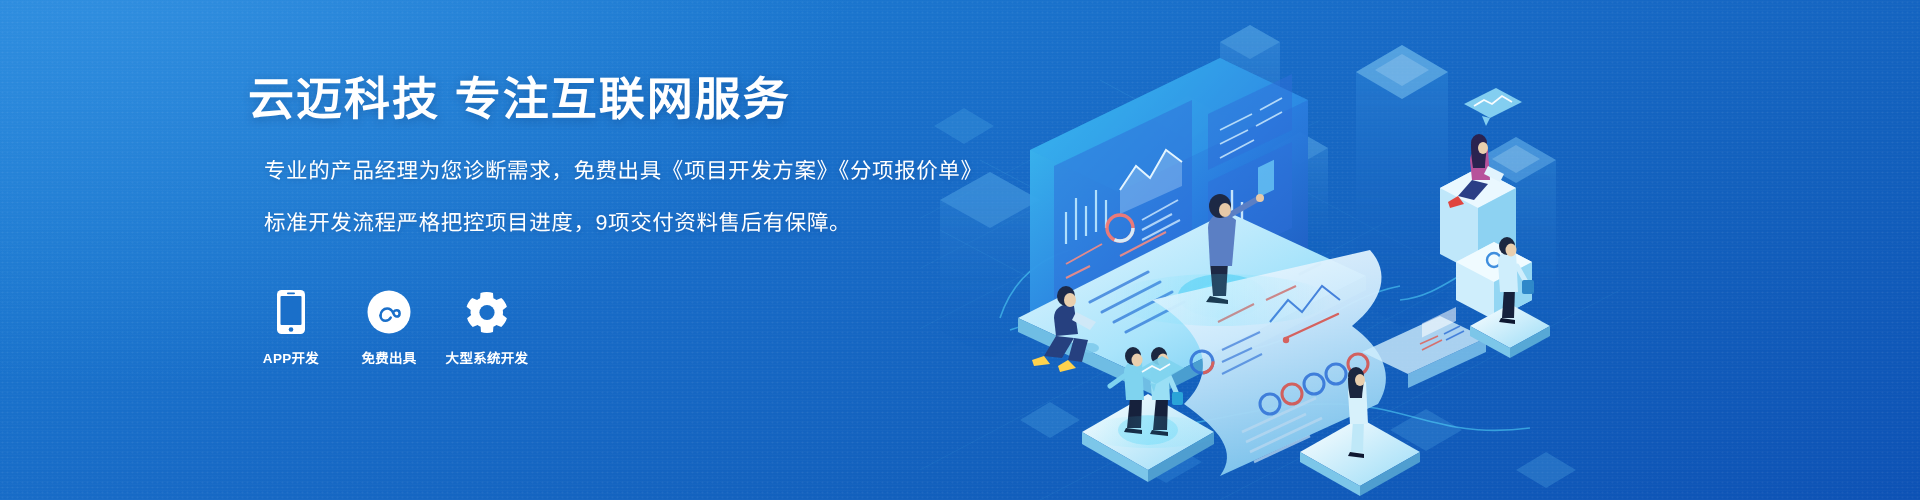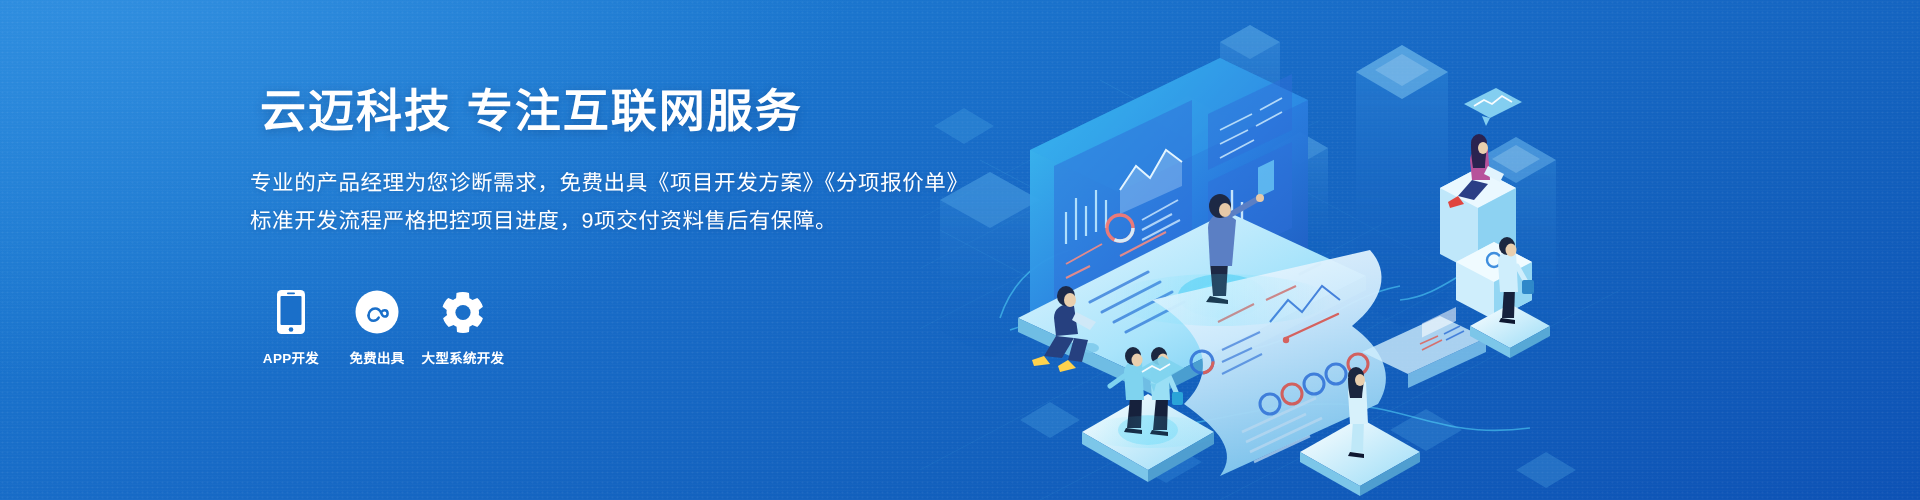--- a/index.html
+++ b/index.html
@@ -40,51 +40,51 @@
 
   
   .copy {
     position: absolute;
     left: 248px;
     top: 72px;
     width: 820px;
     z-index: 6;
   }
   .headline {
-    margin: 12px;
+    margin: 0;
     font-size: 46px;
     line-height: 1.18;
     font-weight: bold;
     color: #ffffff;
     letter-spacing: 2px;
     white-space: nowrap;
     text-shadow: 0 2px 10px rgba(3,40,90,0.28);
   }
   .subcopy {
     margin-top: 27px;
   }
   .subline {
-    margin: 2px;
+    margin: 16px;
     font-size: 21.5px;
     line-height: 36px;
     color: #ffffff;
     letter-spacing: 0.6px;
     white-space: nowrap;
     font-weight: normal;
     text-shadow: 0 1px 5px rgba(3,40,90,0.22);
   }
 
   
   .services {
     position: absolute;
     left: 248px;
     top: 288px;
     display: flex;
     align-items: flex-end;
-    gap: 0;
+    gap: 12px;
     z-index: 6;
   }
   .service {
     width: 86px;
     display: flex;
     flex-direction: column;
     align-items: center;
     cursor: pointer;
   }
   .service .glyph {

